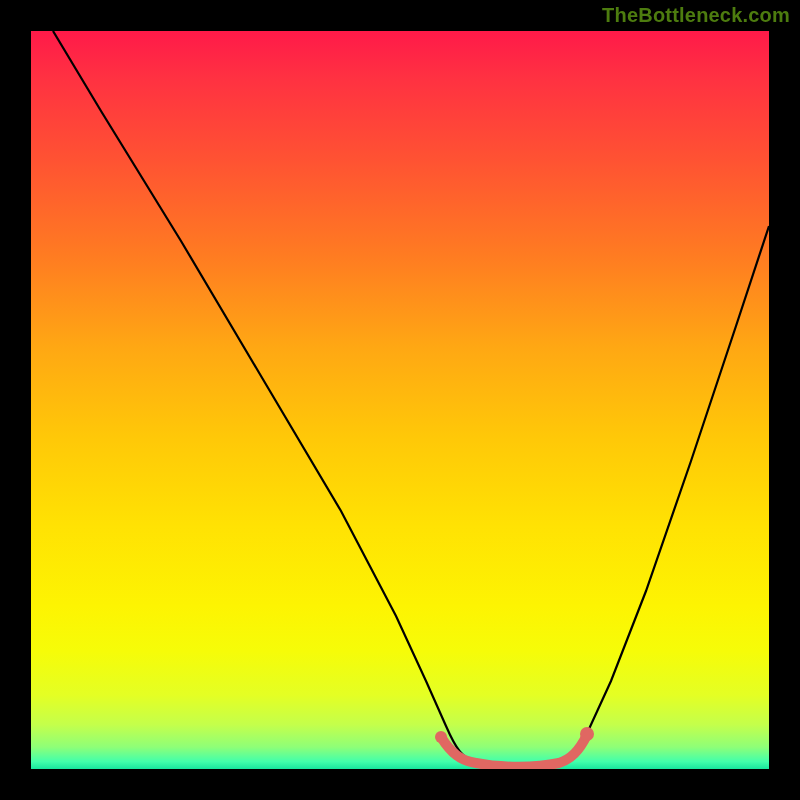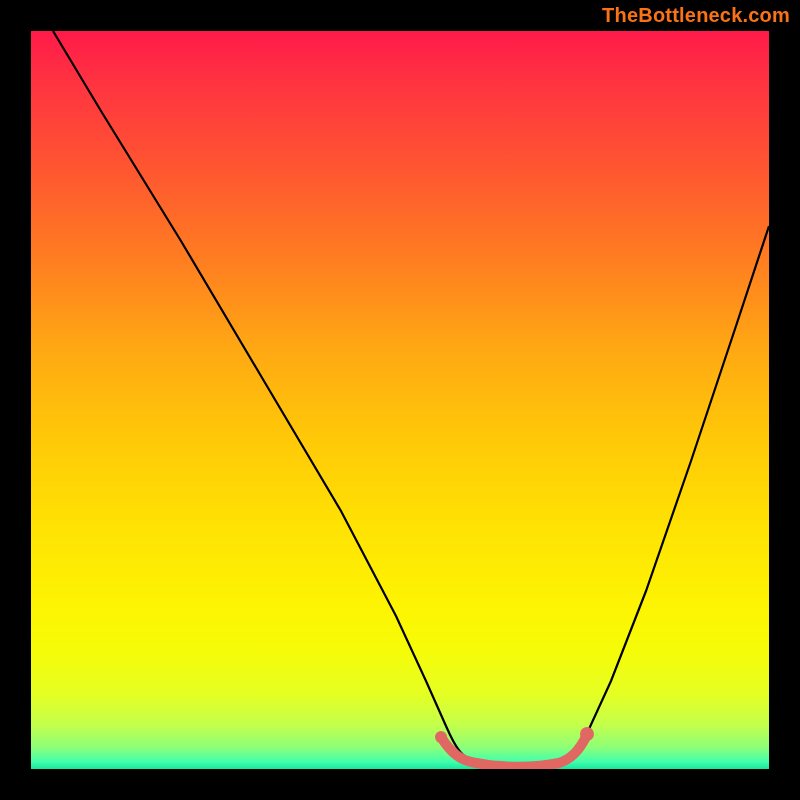--- a/index.html
+++ b/index.html
@@ -49,21 +49,21 @@
       #18e69e 100%
     );
   }
   .watermark {
     position: absolute;
     top: 4px;
     right: 10px;
     font-family: Arial, Helvetica, sans-serif;
     font-size: 20px;
     font-weight: 600;
-    color: #f97316;
+    color: #4d7c0f;
     letter-spacing: 0.2px;
   }
   svg.curve {
     position: absolute;
     left: 0;
     top: 0;
   }
 </style>
 </head>
 <body>

